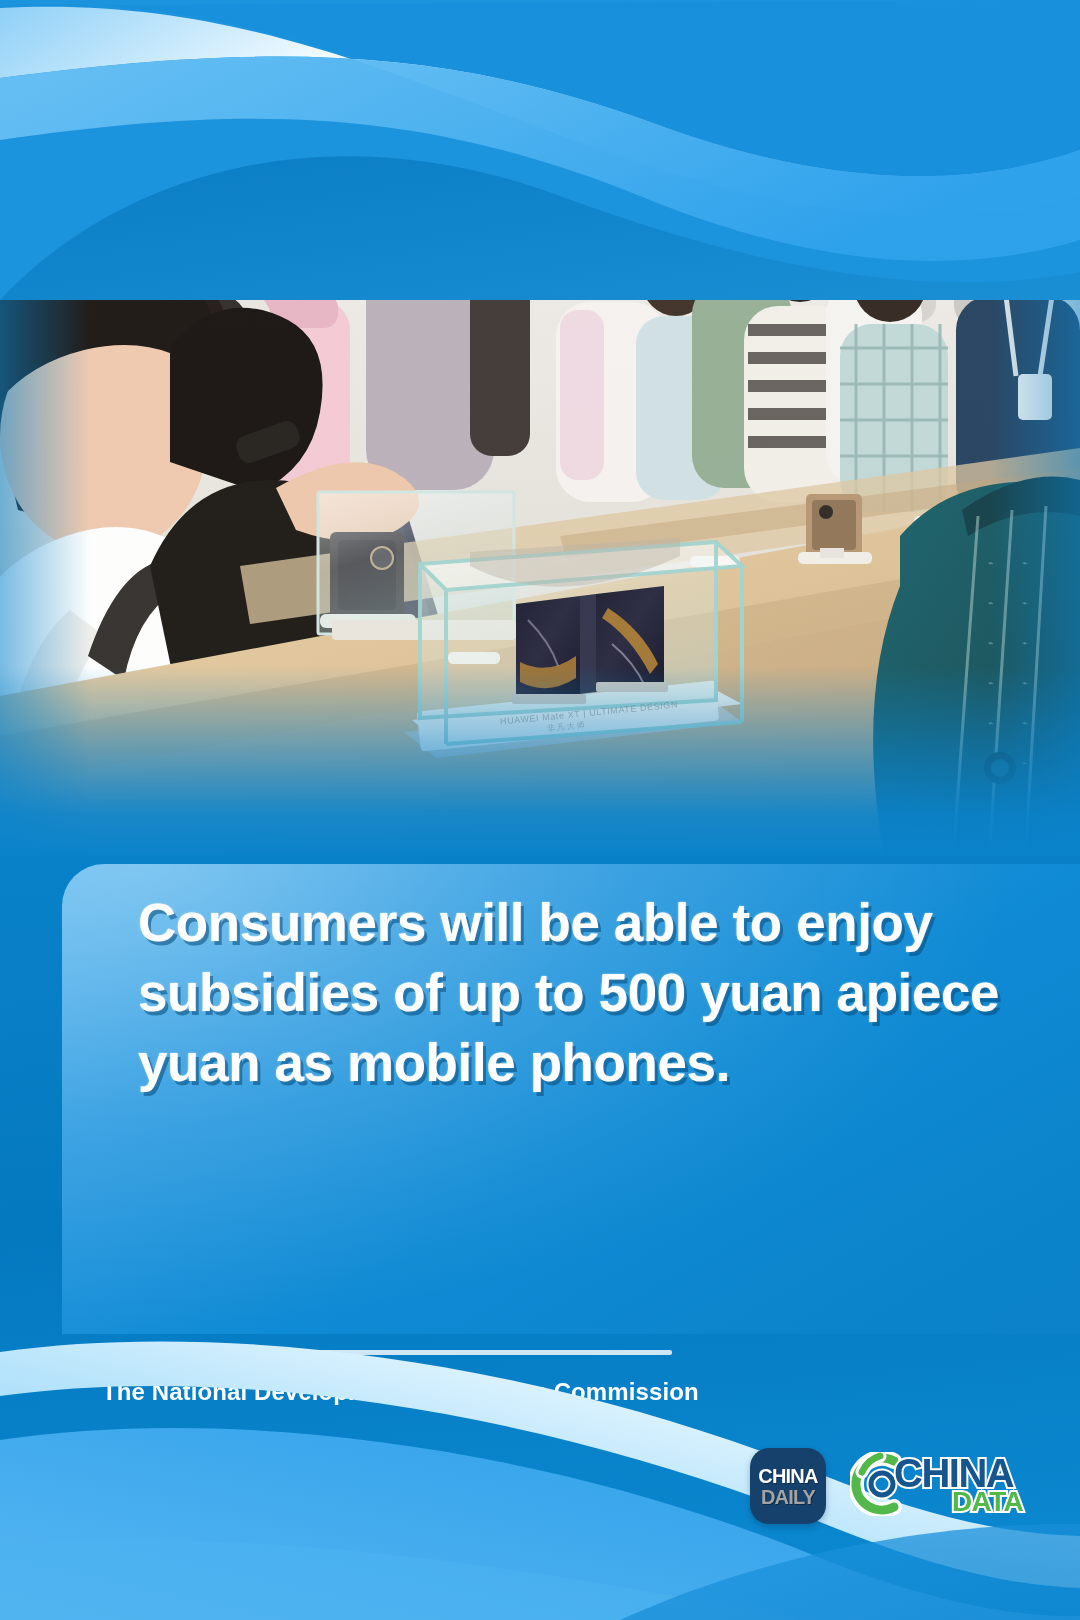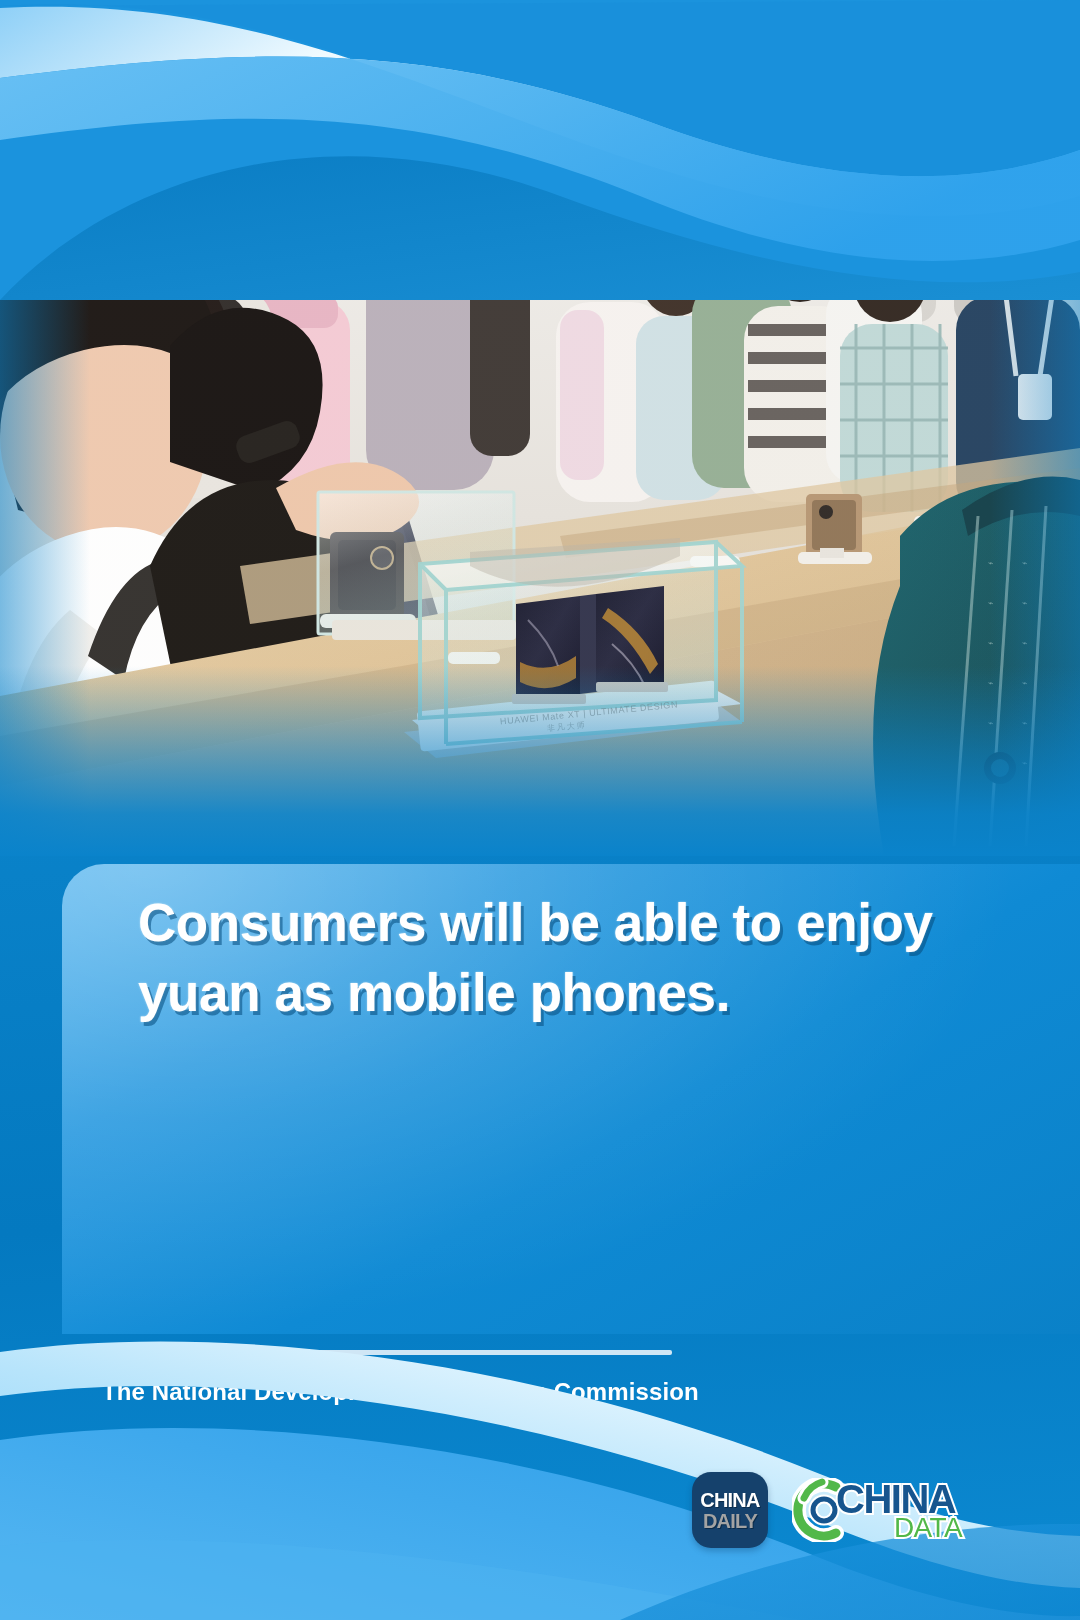--- a/index.html
+++ b/index.html
@@ -98,23 +98,23 @@
     color:#ffffff;
     font-weight:bold;
     font-size:24px;
     letter-spacing:.1px;
     white-space:nowrap;
   }
 
   
   #logo-row {
     position:absolute;
-    left:692px; top:1448px;
+    left:750px; top:1448px;
     width:300px; height:100px;
-    display:flex; align-items:flex-end; gap:24px;
+    display:flex; align-items:flex-start; gap:24px;
   }
 
   
   #logo-china-daily {
     position:relative;
     width:76px; height:76px;
     border-radius:19px;
     background:#15416c;
     box-shadow:0 3px 6px rgba(0,40,78,.28);
     display:flex; flex-direction:column;
@@ -144,21 +144,21 @@
   #cdata-china {
     position:absolute; left:44px; top:5px;
     font-weight:bold; font-size:40px; line-height:1;
     letter-spacing:-1.5px;
     color:#17558e;
     -webkit-text-stroke:4px #ffffff;
     paint-order:stroke fill;
   }
   #cdata-data {
     position:absolute; left:86px; top:40px;
-    font-weight:normal; font-size:28px; line-height:1;
+    font-weight:bold; font-size:28px; line-height:1;
     letter-spacing:-.6px;
     color:#52b849;
     -webkit-text-stroke:4px #ffffff;
     paint-order:stroke fill;
     padding-left:16px;
   }
 </style>
 </head>
 <body>
 
@@ -432,20 +432,21 @@
       <path d="M0 6 C 250 -10 420 90 640 160 C 800 212 960 226 1080 188 L1080 0 Z" fill="#1a90da" opacity=".9"></path>
       <path d="M0 8 C 260 -6 430 96 650 166 C 810 218 960 232 1080 196 L1080 150 C 950 196 800 178 650 122 C 430 42 250 46 0 78 Z" fill="url(#wtA)"></path>
       <path d="M0 78 C 250 46 430 42 650 122 C 800 178 950 196 1080 150 L1080 240 C 940 282 790 258 640 196 C 420 108 250 104 0 140 Z" fill="url(#wtB)" opacity=".95"></path>
       <path d="M0 300 C 120 172 330 110 560 196 C 760 270 930 300 1080 272 L1080 300 Z" fill="url(#wtC)"></path>
     </svg>
   </div>
 
   <div id="quote-card">
     <div id="headline">
       <span class="hl">Consumers will be able to enjoy</span>
+      <span class="hl">subsidies of up to 500 yuan apiece</span>
       <span class="hl">yuan as mobile phones.</span>
     </div>
   </div>
 
   <div id="divider"></div>
   <div id="source">The National Development and Reform Commission</div>
 
   <div id="wave-bottom" class="wave-layer">
     <svg viewBox="0 0 1080 320" preserveAspectRatio="none" aria-hidden="true">
       <defs>

